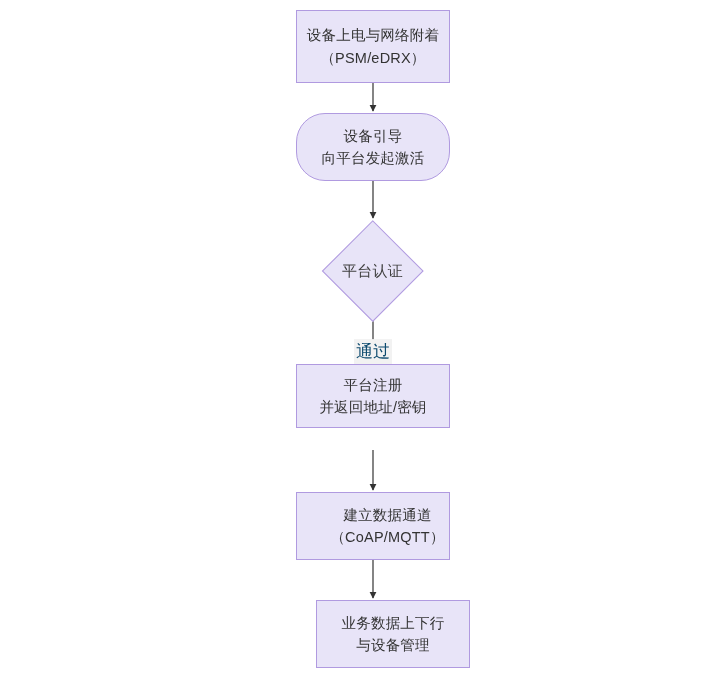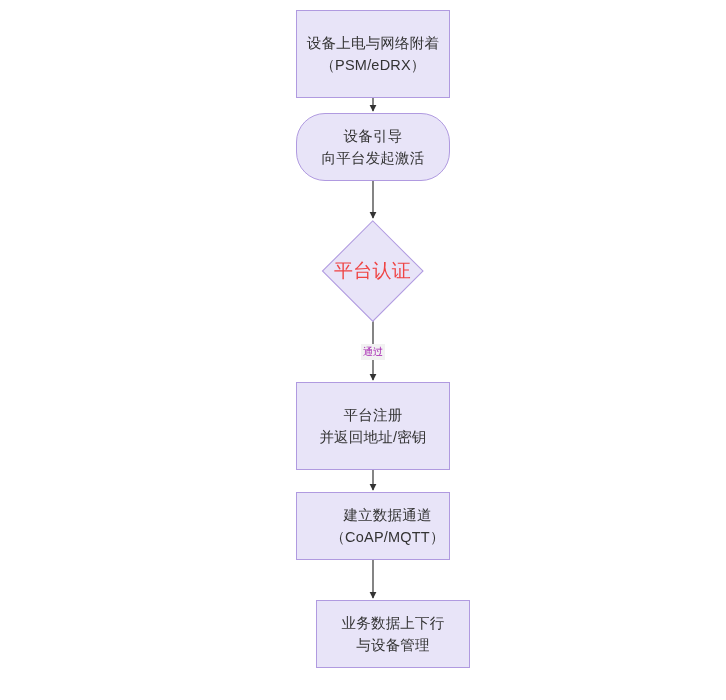--- a/index.html
+++ b/index.html
@@ -65,29 +65,29 @@
     transform-origin: center center;
     margin-left: 14.75px;
     margin-top: 14.75px;
     box-sizing: border-box;
   }
   .diamond-text {
     position: relative;
     z-index: 2;
     width: 100%;
     text-align: center;
-    color: #ef4444;
-    font-size: 19px;
+    color: #404040;
+    font-size: 15px;
     line-height: 1.55;
   }
   .edge-label {
     position: absolute;
     background: #f2f2f2;
-    color: #a21caf;
-    font-size: 10px;
+    color: #0c4a6e;
+    font-size: 17px;
     line-height: 1.4;
     padding: 1px 2px;
     white-space: nowrap;
     transform: translate(-50%, -50%);
   }
 </style>
 </head>
 <body>
 
 <div id="canvas">
@@ -98,38 +98,38 @@
         <path d="M 0 0 L 10 5 L 0 10 z" fill="#333333"></path>
       </marker>
     </defs>
     <line x1="373" y1="79" x2="373" y2="111" stroke="#333333" stroke-width="1.2" marker-end="url(#arrow)"></line>
     <line x1="373" y1="181" x2="373" y2="218" stroke="#333333" stroke-width="1.2" marker-end="url(#arrow)"></line>
     <line x1="373" y1="321" x2="373" y2="380" stroke="#333333" stroke-width="1.2" marker-end="url(#arrow)"></line>
     <line x1="373" y1="450" x2="373" y2="490" stroke="#333333" stroke-width="1.2" marker-end="url(#arrow)"></line>
     <line x1="373" y1="560" x2="373" y2="598" stroke="#333333" stroke-width="1.2" marker-end="url(#arrow)"></line>
   </svg>
 
-  <div class="node node-box" style="left:296px; top:10px; width:154px; height:88px;">
+  <div class="node node-box" style="left:296px; top:10px; width:154px; height:73px;">
     <span class="node-label">设备上电与网络附着
 （PSM/eDRX）</span>
   </div>
 
   <div class="node node-box" style="left:296px; top:113px; width:154px; height:68px;border-radius:29px;">
     <span class="node-label">设备引导
 向平台发起激活</span>
   </div>
 
   <div class="node node-diamond" style="left:322px; top:220px; width:101px; height:101px;">
     <span class="diamond-shape"></span>
     <span class="diamond-text">平台认证</span>
   </div>
 
   <div class="edge-label" style="left:373px; top:352px;">通过</div>
 
-  <div class="node node-box" style="left:296px; top:382px; width:154px; height:88px;">
+  <div class="node node-box" style="left:296px; top:364px; width:154px; height:64px;">
     <span class="node-label">平台注册
 并返回地址/密钥</span>
   </div>
 
   <div class="node node-box" style="left:296px; top:492px; width:154px; height:68px;padding-left:29px;">
     <span class="node-label">建立数据通道
 （CoAP/MQTT）</span>
   </div>
 
   <div class="node node-box" style="left:296px; top:600px; width:154px; height:68px;margin-left:20px;">

